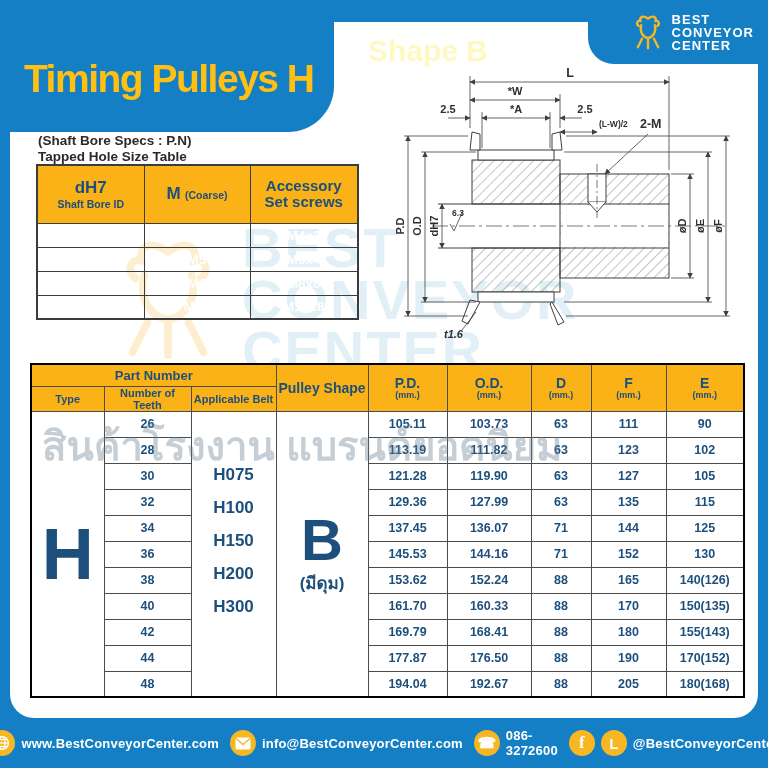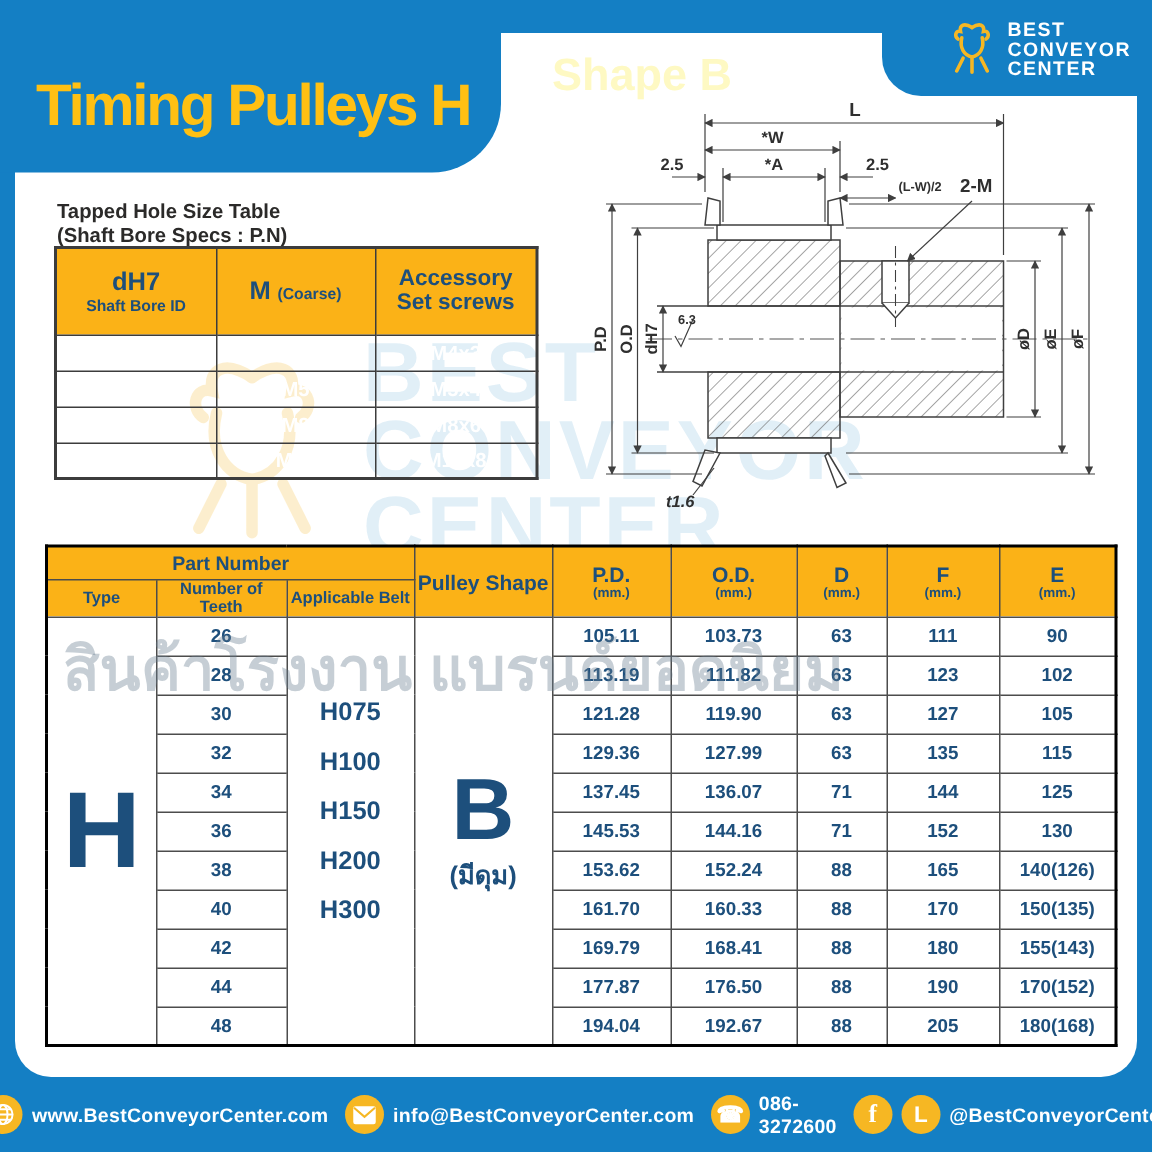--- a/index.html
+++ b/index.html
@@ -4,21 +4,21 @@
 <style>
   * { margin:0; padding:0; box-sizing:border-box; }
   body { font-family:"Liberation Sans", sans-serif; }
   #page { position:relative; width:768px; height:768px; background:#147fc4; overflow:hidden; }
 
   
   #card { position:absolute; left:10px; right:10px; top:22px; bottom:50px;
           background:#ffffff; border-radius:24px; z-index:1; }
 
   
-  #title-banner { position:absolute; left:0; top:0; width:334px; height:115px;
+  #title-banner { position:absolute; left:0; top:0; width:334px; height:132px;
                   background:#147fc4; border-bottom-right-radius:46px; z-index:4;
                   display:flex; align-items:center; padding:26px 0 0 24px; }
   #title-banner h1 { color:#ffc013; font-size:39px; font-weight:bold; letter-spacing:-1.5px; }
 
   
   #logo-block { position:absolute; right:0; top:0; width:180px; height:64px;
                 background:#147fc4; border-bottom-left-radius:26px; z-index:4;
                 display:flex; align-items:center; justify-content:flex-end; padding-right:14px; gap:7px; }
   .logo-text { color:#ffffff; font-weight:bold; font-size:13px; line-height:1.0; letter-spacing:1px; }
 
@@ -214,22 +214,22 @@
     <text x="29" y="162" text-anchor="middle" class="dimtxt" transform="rotate(-90 29 162)">O.D</text>
     <text x="46" y="162" text-anchor="middle" class="dimtxt" transform="rotate(-90 46 162)">dH7</text>
     <text x="66" y="152" text-anchor="middle" class="dimsm">6.3</text>
     <text x="294" y="162" text-anchor="middle" class="dimtxt" transform="rotate(-90 294 162)">øD</text>
     <text x="312" y="162" text-anchor="middle" class="dimtxt" transform="rotate(-90 312 162)">øE</text>
     <text x="330" y="162" text-anchor="middle" class="dimtxt" transform="rotate(-90 330 162)">øF</text>
     <text x="52" y="274" text-anchor="start" class="dimtxt" font-style="italic">t1.6</text>
   </svg>
 
   <div id="tapped-title">
+    <div>(Shaft Bore Specs : P.N)</div>
     <div>Tapped Hole Size Table</div>
-    <div>(Shaft Bore Specs : P.N)</div>
   </div>
   <table id="tapped-table">
     <colgroup>
         <col style="width:107px">
         <col style="width:106px">
         <col style="width:108px">
       </colgroup>
     <thead>
       <tr>
         <th>

